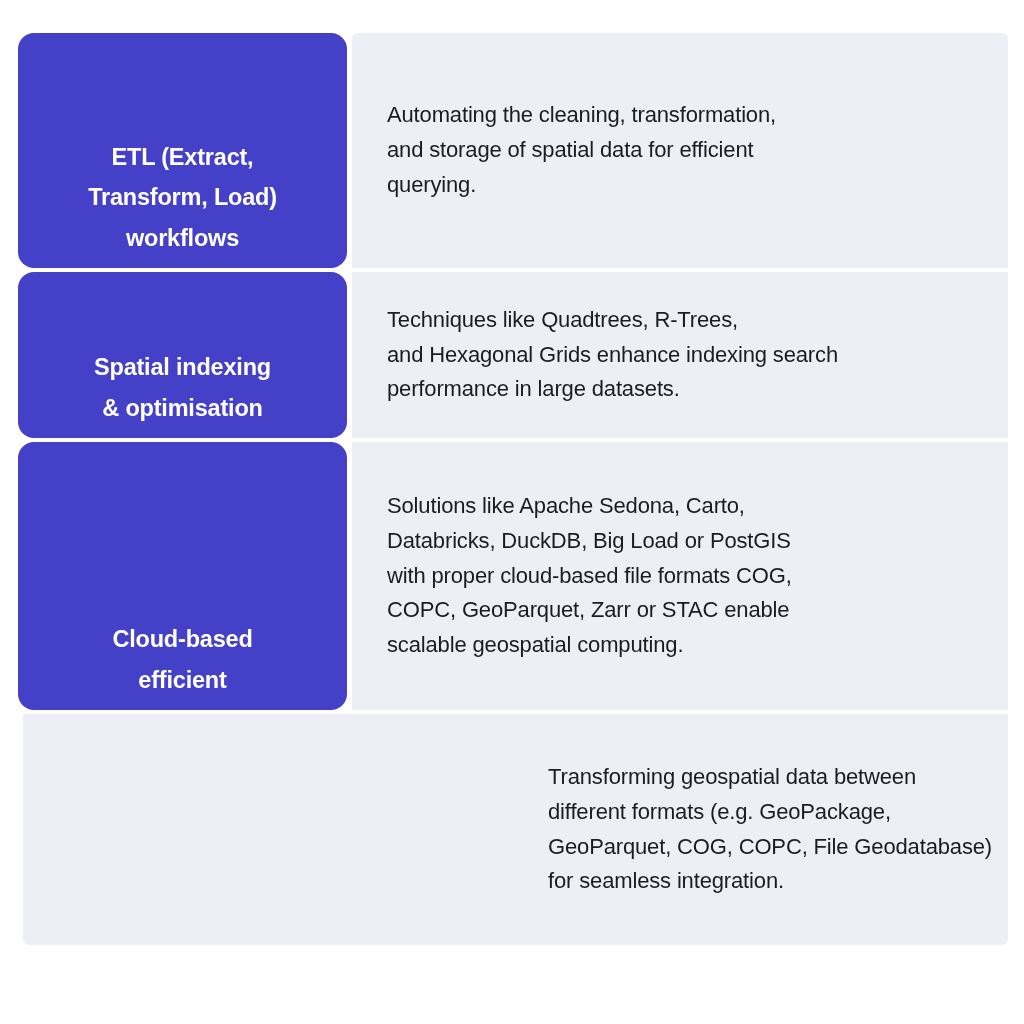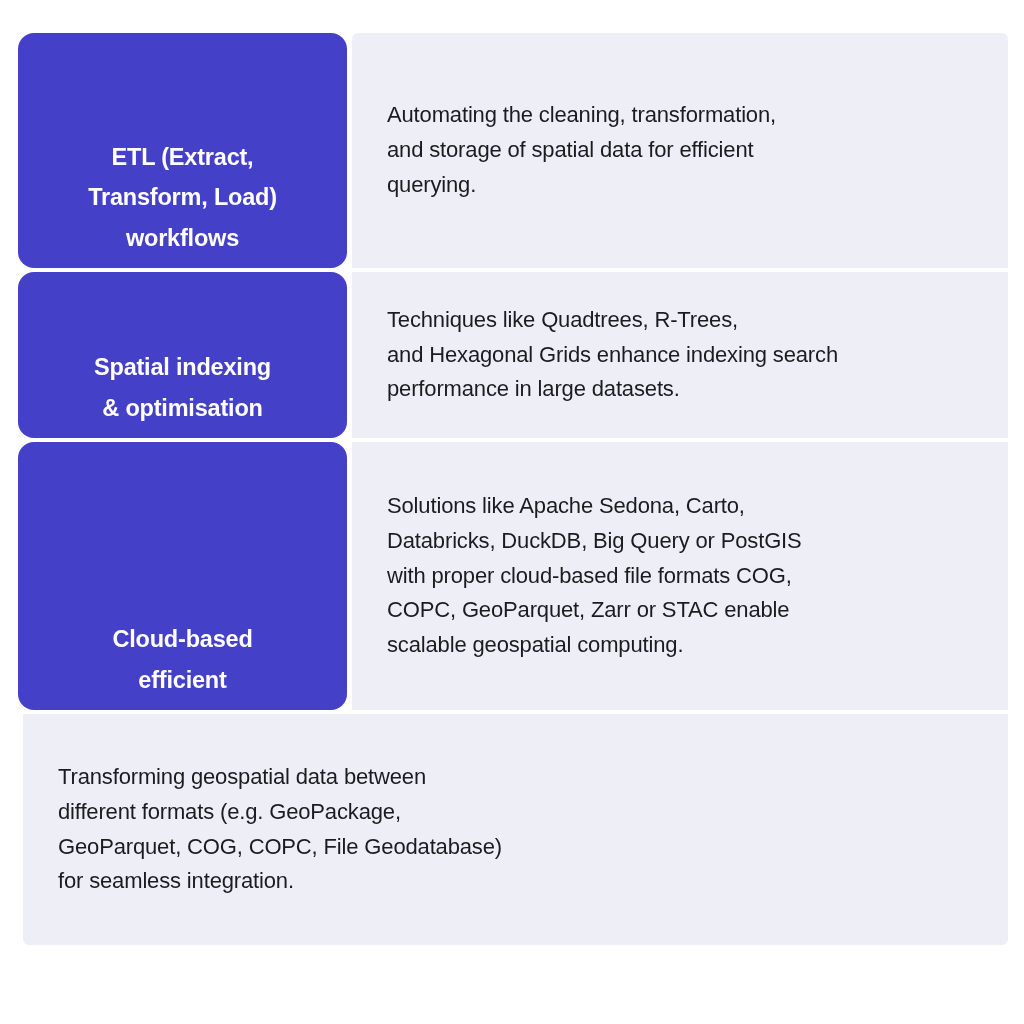--- a/index.html
+++ b/index.html
@@ -83,21 +83,21 @@
     color: #1b1b20;
     font-size: 22px;
     line-height: 1.58;
     font-weight: normal;
     letter-spacing: -0.15px;
     white-space: pre-line;
   }
 
   
   .table-row:first-of-type .cell-desc { border-radius: 6px 6px 0 0; }
-  .table-row:last-of-type  .cell-desc { border-radius: 0 0 6px 6px; }
+  .table-row:last-of-type  .cell-desc { border-radius: 0 0 6px 6px; justify-content: flex-end; }
 </style>
 </head>
 <body>
 
 <div id="table-wrap">
   <div class="comparison-table">
 
     <div class="table-row row-h1">
       <div class="cell-label">
         <span class="label-text">ETL (Extract,
@@ -127,21 +127,21 @@
 
     <div class="row-sep"></div>
 
     <div class="table-row row-h3">
       <div class="cell-label">
         <span class="label-text">Cloud-based
 efficient</span>
       </div>
       <div class="cell-desc">
         <span class="desc-text">Solutions like Apache Sedona, Carto,
-Databricks, DuckDB, Big Query or PostGIS
+Databricks, DuckDB, Big Load or PostGIS
 with proper cloud-based file formats COG,
 COPC, GeoParquet, Zarr or STAC enable
 scalable geospatial computing.</span>
       </div>
     </div>
 
     <div class="row-sep"></div>
 
     <div class="table-row row-h4">
       <div class="cell-desc">

